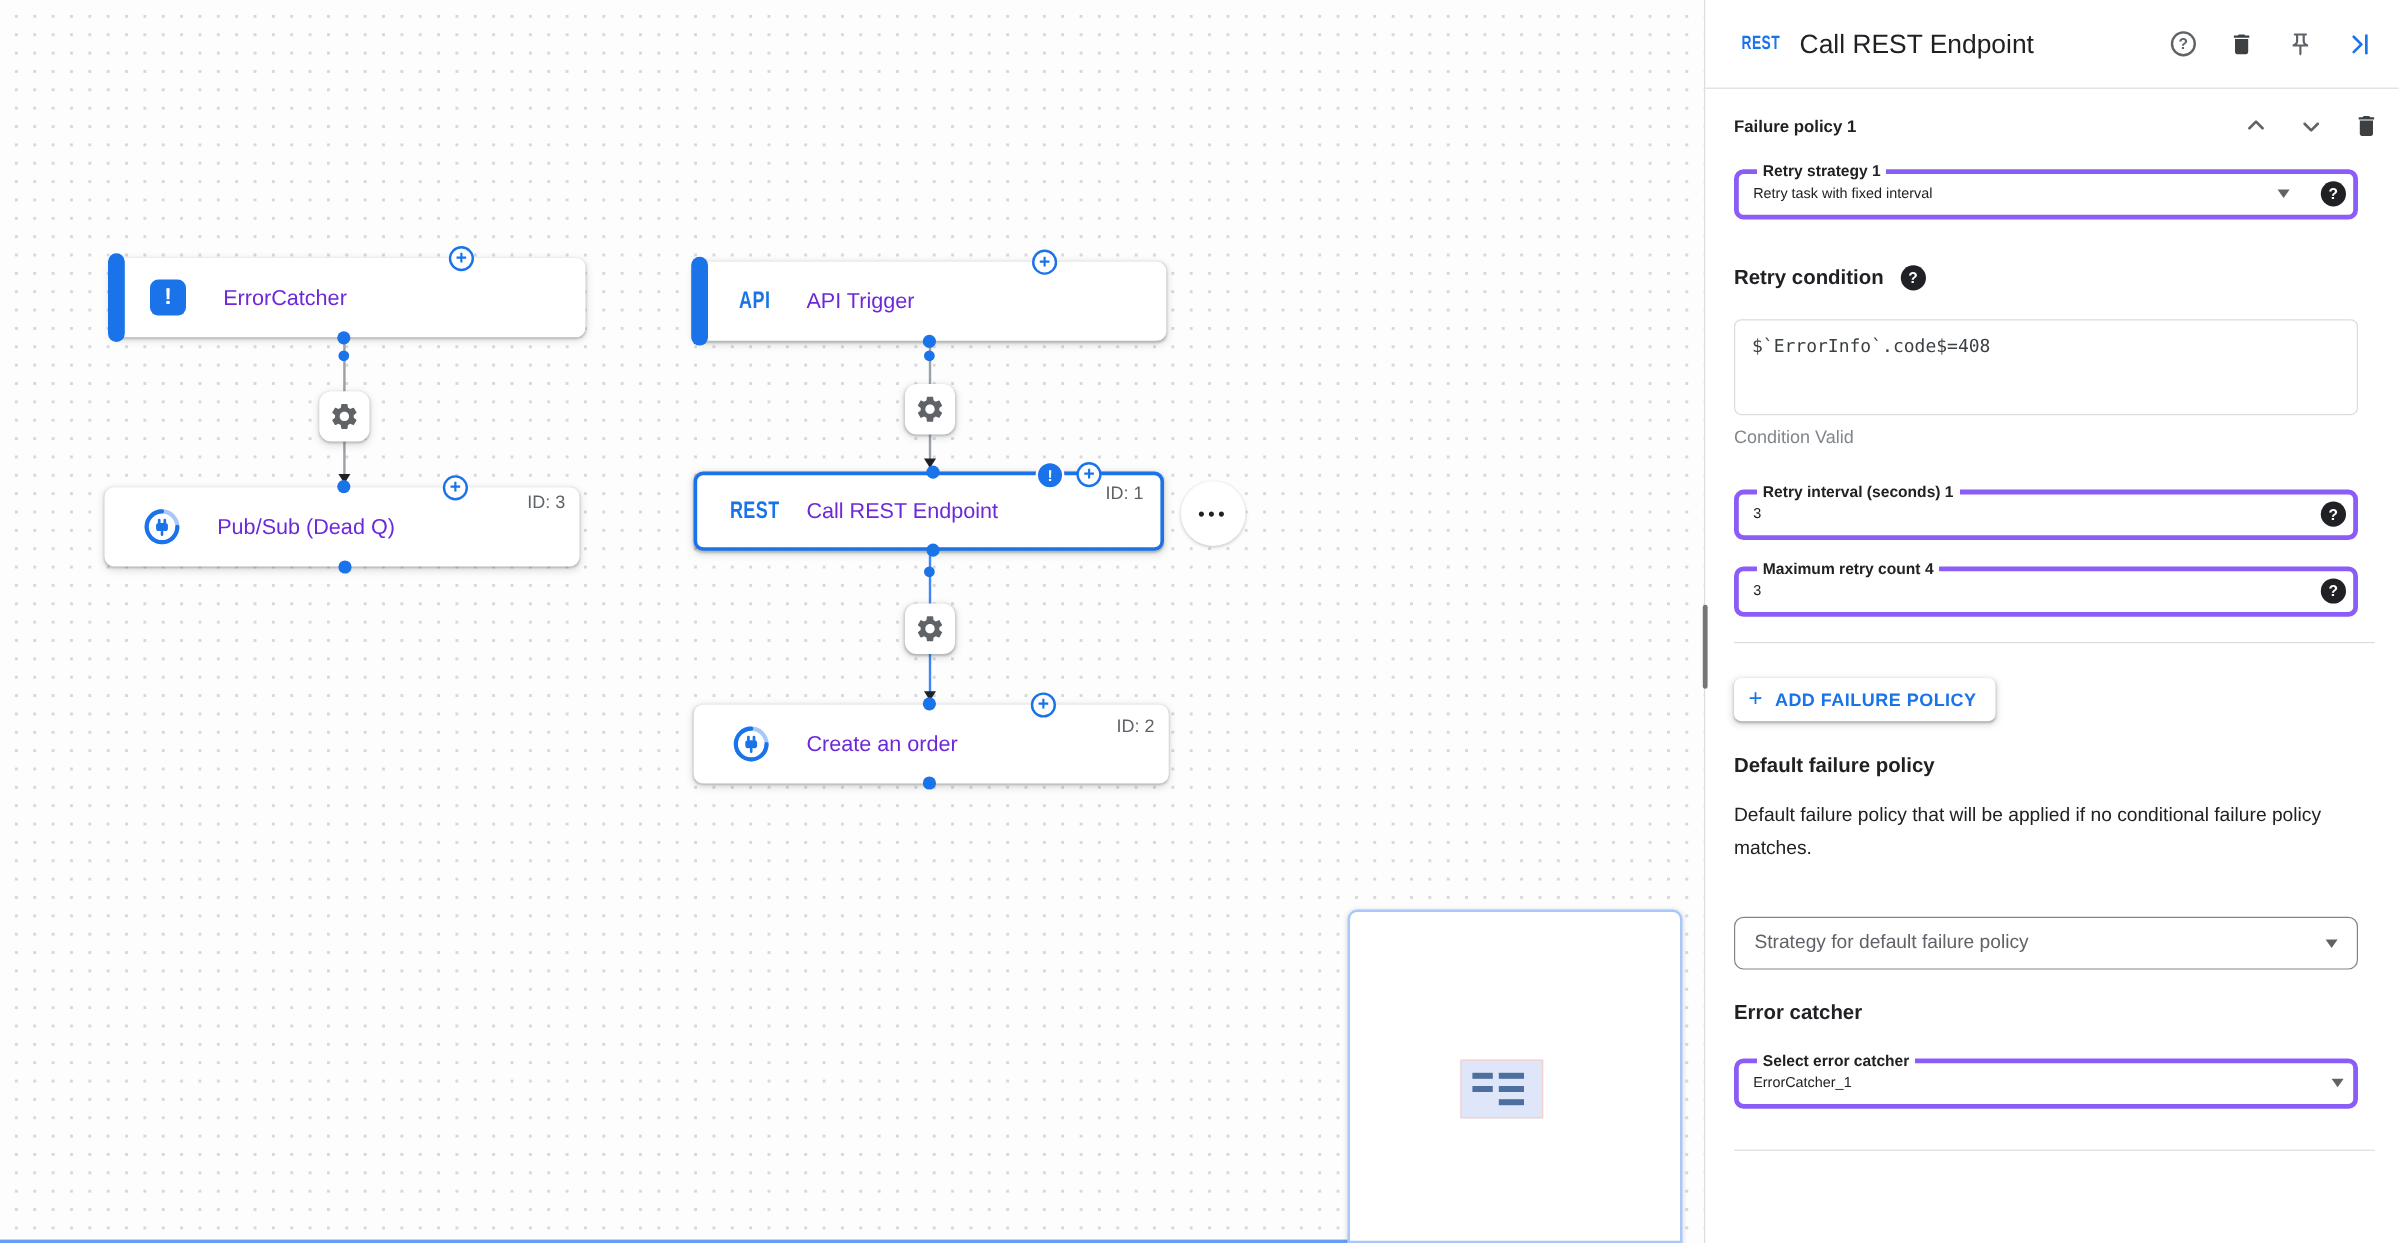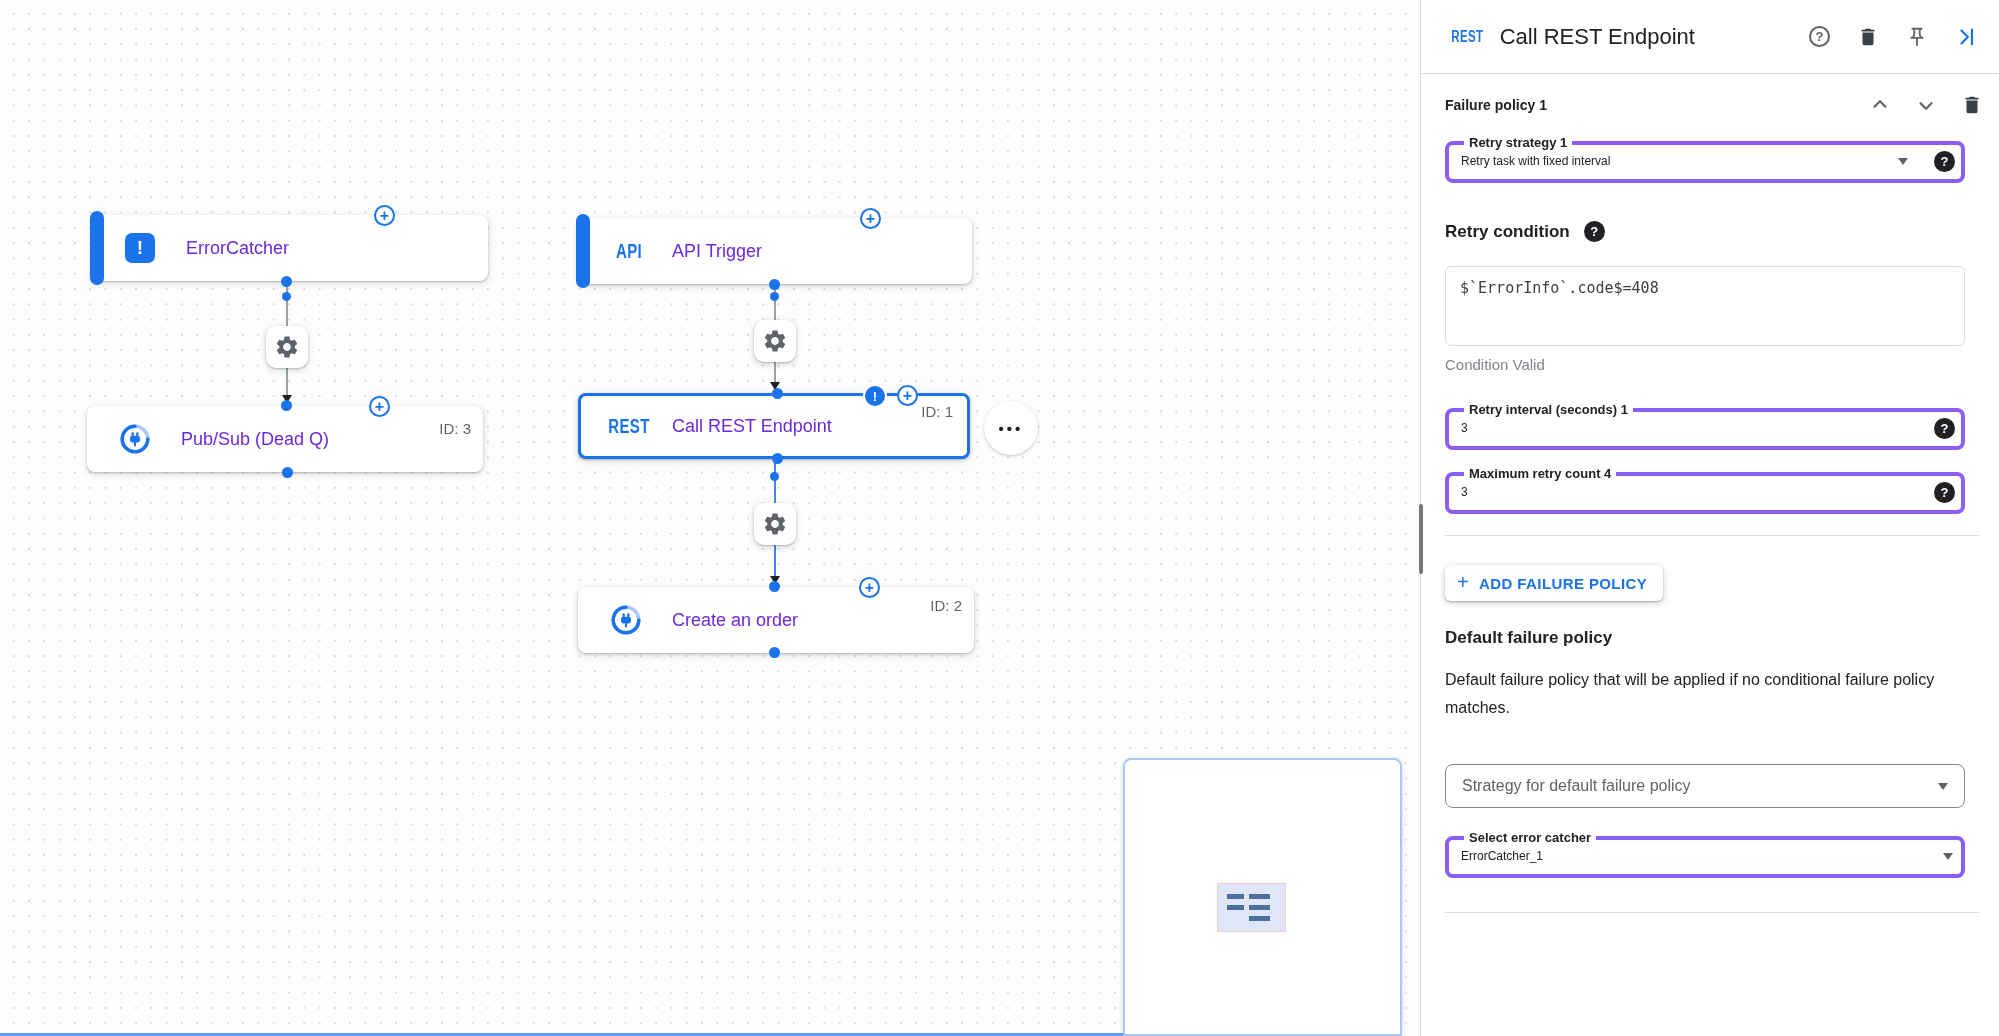--- a/index.html
+++ b/index.html
@@ -169,21 +169,21 @@
     <div class="node" style="left:87px; top:406px; width:396px;">
       <svg class="conn-icon" viewBox="0 0 24 24">
         <circle cx="12" cy="12" r="9.6" fill="#fff" stroke="#a8c7fa" stroke-width="2.6"></circle>
         <path d="M12 2.4 A9.6 9.6 0 1 0 21.6 12" fill="none" stroke="#1a73e8" stroke-width="2.6" stroke-linecap="round"></path>
         <rect x="9.4" y="6.9" width="1.7" height="3.2" rx="0.8" fill="#1a73e8"></rect>
         <rect x="12.9" y="6.9" width="1.7" height="3.2" rx="0.8" fill="#1a73e8"></rect>
         <rect x="8.3" y="9.6" width="7.4" height="5" rx="1.6" fill="#1a73e8"></rect>
         <rect x="11.2" y="14.3" width="1.6" height="3.4" rx="0.8" fill="#1a73e8"></rect>
       </svg>
       <span class="node-title">Pub/Sub (Dead Q)</span>
-      <span class="node-id" style="top:14px;">ID: 3</span>
+      <span class="node-id" style="top:4px;">ID: 3</span>
       <span class="plus-btn">+</span>
       <div class="dot" style="left:195px; bottom:-6px;"></div>
     </div>
 
     <div class="node selected" style="left:578px; top:393px; width:392px;">
       <span class="node-logo" style="left:13px;">REST</span>
       <span class="node-title" style="left:91px;">Call REST Endpoint</span>
       <span class="node-id" style="top:7px; right:14px;">ID: 1</span>
       <span class="err-badge">!</span>
       <span class="plus-btn on-border">+</span>
@@ -313,20 +313,21 @@
 
       <div class="h-bold" style="margin-top:27px;">Default failure policy</div>
 
       <div class="para">Default failure policy that will be applied if no conditional failure policy matches.</div>
 
       <div class="select-box" style="margin-top:42px;">
         <span class="ph">Strategy for default failure policy</span>
         <span class="caret"></span>
       </div>
 
+      <div class="h-bold" style="margin-top:26px;">Error catcher</div>
 
       <fieldset class="mfield" style="margin-top:22px; margin-right:14px;">
         <legend>Select error catcher</legend>
         <div class="mfield-row">
           <span class="mfield-val">ErrorCatcher_1</span>
           <span class="caret" style="margin-right:2px;"></span>
         </div>
       </fieldset>
 
       <div class="divider" style="margin-top:34px;"></div>

